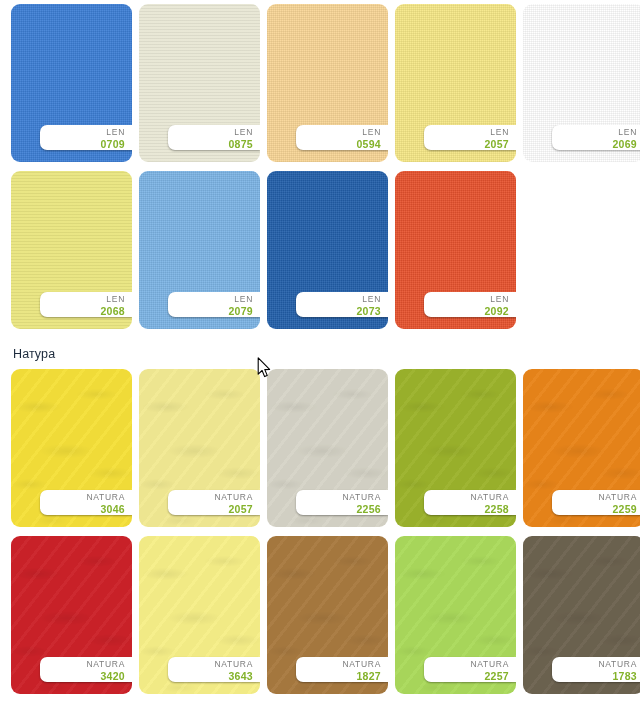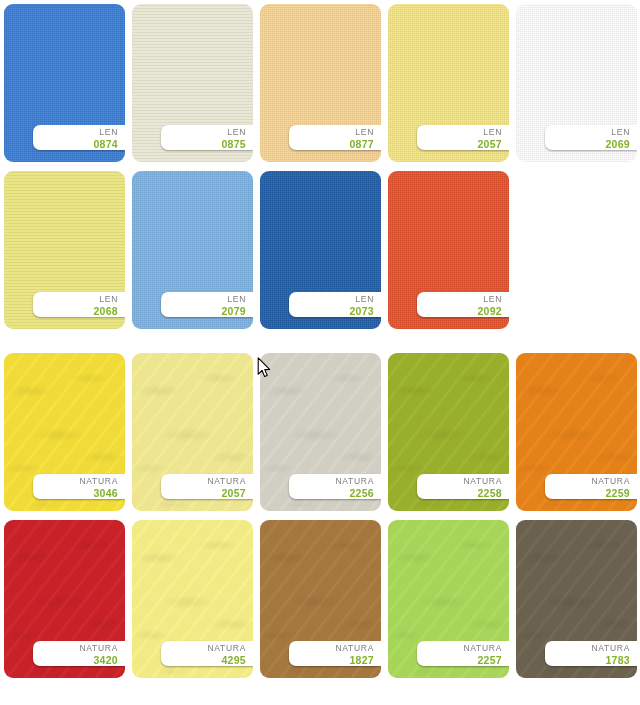--- a/index.html
+++ b/index.html
@@ -16,21 +16,21 @@
     -webkit-font-smoothing: antialiased;
   }
 
   .catalog {
     position: absolute;
     left: 0; top: 0;
     width: 640px;
   }
 
   
-  .section { position: absolute; left: 0; width: 628px; }
+  .section { position: absolute; left: 7px; width: 628px; }
 
   .section-title {
     font-family: "Liberation Sans", sans-serif;
     font-size: 12.5px;
     color: #1c2a3c;
     padding-left: 6px;
     line-height: 16px;
     letter-spacing: .1px;
   }
 
@@ -129,35 +129,35 @@
 <body>
 
 <div class="catalog">
 
   <div class="section" id="section-0" style="top:4px;">
     <div class="row" id="sec0-row0">
         <div class="swatch" style="left: 4px; background: rgb(61, 127, 214);">
           <div class="tint tex-linen"></div>
           <div class="label">
             <span class="brand">LEN</span>
-            <span class="code">0874</span>
+            <span class="code">0709</span>
           </div>
         </div>
         <div class="swatch" style="left: 132px; background: rgb(232, 231, 213);">
           <div class="tint tex-weave"></div>
           <div class="label">
             <span class="brand">LEN</span>
             <span class="code">0875</span>
           </div>
         </div>
         <div class="swatch" style="left: 260px; background: rgb(249, 214, 150);">
           <div class="tint tex-linen"></div>
           <div class="label">
             <span class="brand">LEN</span>
-            <span class="code">0877</span>
+            <span class="code">0594</span>
           </div>
         </div>
         <div class="swatch" style="left: 388px; background: rgb(247, 232, 135);">
           <div class="tint tex-linen"></div>
           <div class="label">
             <span class="brand">LEN</span>
             <span class="code">2057</span>
           </div>
         </div>
         <div class="swatch" style="left: 516px;">
@@ -195,20 +195,21 @@
           <div class="label">
             <span class="brand">LEN</span>
             <span class="code">2092</span>
           </div>
         </div>
         <div class="swatch empty" style="left: 516px;"></div>
       </div>
   </div>
 
   <div class="section" id="section-1" style="top:346px;">
+    <div class="section-title" id="sec1-title">Натура</div>
     <div style="height:7px"></div>
     <div class="row" id="sec1-row0">
         <div class="swatch" style="left: 4px; background: rgb(245, 224, 58);">
           <div class="tint tex-leaf"></div>
           <div class="label">
             <span class="brand">NATURA</span>
             <span class="code">3046</span>
           </div>
         </div>
         <div class="swatch" style="left: 132px; background: rgb(242, 234, 147);">
@@ -245,21 +246,21 @@
           <div class="tint tex-leaf"></div>
           <div class="label">
             <span class="brand">NATURA</span>
             <span class="code">3420</span>
           </div>
         </div>
         <div class="swatch" style="left: 132px; background: rgb(246, 239, 136);">
           <div class="tint tex-leaf"></div>
           <div class="label">
             <span class="brand">NATURA</span>
-            <span class="code">4295</span>
+            <span class="code">3643</span>
           </div>
         </div>
         <div class="swatch" style="left: 260px; background: rgb(168, 122, 64);">
           <div class="tint tex-leaf"></div>
           <div class="label">
             <span class="brand">NATURA</span>
             <span class="code">1827</span>
           </div>
         </div>
         <div class="swatch" style="left: 388px; background: rgb(171, 218, 92);">

